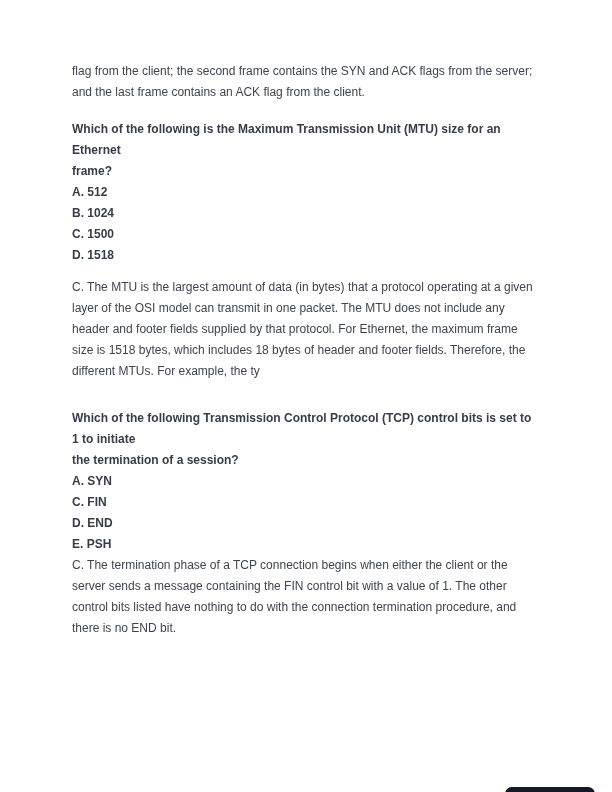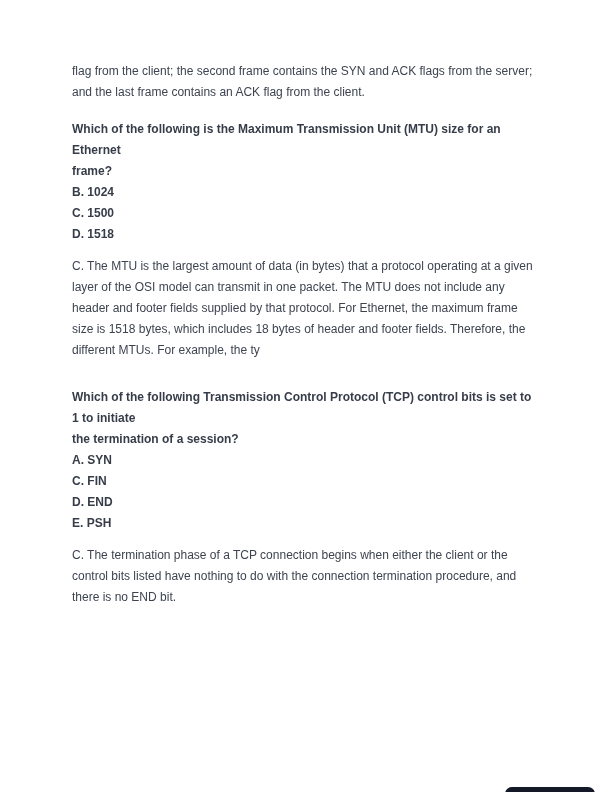--- a/index.html
+++ b/index.html
@@ -15,21 +15,21 @@
   .content{
     position:absolute;left:72px;top:61px;width:478px;
     font-size:12px;line-height:21px;color:#3d4450;
   }
   .line{white-space:nowrap;}
   .block{margin:0;}
   .bold{font-weight:bold;color:#363d49;}
   .b0{margin-bottom:16px;}
   .b1{margin-bottom:11px;}
   .b2{margin-bottom:26px;}
-  .b3{margin-bottom:11px;}
+  .b3{}
   .b4{margin-bottom:0;}
   .logo-badge{
     position:absolute;left:505px;top:787px;width:90px;height:26px;
     background:#141927;border-radius:7px;
     display:flex;align-items:center;justify-content:center;gap:5px;
     box-sizing:border-box;
   }
   .logo-plus{display:flex;align-items:center;}
   .logo-text{font-size:13.5px;font-weight:bold;letter-spacing:0.1px;line-height:1;}
   .logo-study{color:#ffffff;}
@@ -44,20 +44,21 @@
 
     <div class="block b0">
       <div class="line">flag from the client; the second frame contains the SYN and ACK flags from the server;</div>
       <div class="line">and the last frame contains an ACK flag from the client.</div>
     </div>
 
     <div class="block bold b1">
       <div class="line">Which of the following is the Maximum Transmission Unit (MTU) size for an</div>
       <div class="line">Ethernet</div>
       <div class="line">frame?</div>
+      <div class="line">A. 512</div>
       <div class="line">B. 1024</div>
       <div class="line">C. 1500</div>
       <div class="line">D. 1518</div>
     </div>
 
     <div class="block b2">
       <div class="line">C. The MTU is the largest amount of data (in bytes) that a protocol operating at a given</div>
       <div class="line">layer of the OSI model can transmit in one packet. The MTU does not include any</div>
       <div class="line">header and footer fields supplied by that protocol. For Ethernet, the maximum frame</div>
       <div class="line">size is 1518 bytes, which includes 18 bytes of header and footer fields. Therefore, the</div>
@@ -69,20 +70,21 @@
       <div class="line">1 to initiate</div>
       <div class="line">the termination of a session?</div>
       <div class="line">A. SYN</div>
       <div class="line">C. FIN</div>
       <div class="line">D. END</div>
       <div class="line">E. PSH</div>
     </div>
 
     <div class="block b4">
       <div class="line">C. The termination phase of a TCP connection begins when either the client or the</div>
+      <div class="line">server sends a message containing the FIN control bit with a value of 1. The other</div>
       <div class="line">control bits listed have nothing to do with the connection termination procedure, and</div>
       <div class="line">there is no END bit.</div>
     </div>
 
   </div>
 
   <div class="logo-badge">
     <span class="logo-plus">
       <svg width="13" height="13" viewBox="0 0 13 13">
         <line x1="6.5" y1="0.5" x2="6.5" y2="12.5" stroke="#8d7ae8" stroke-width="1.4"></line>

